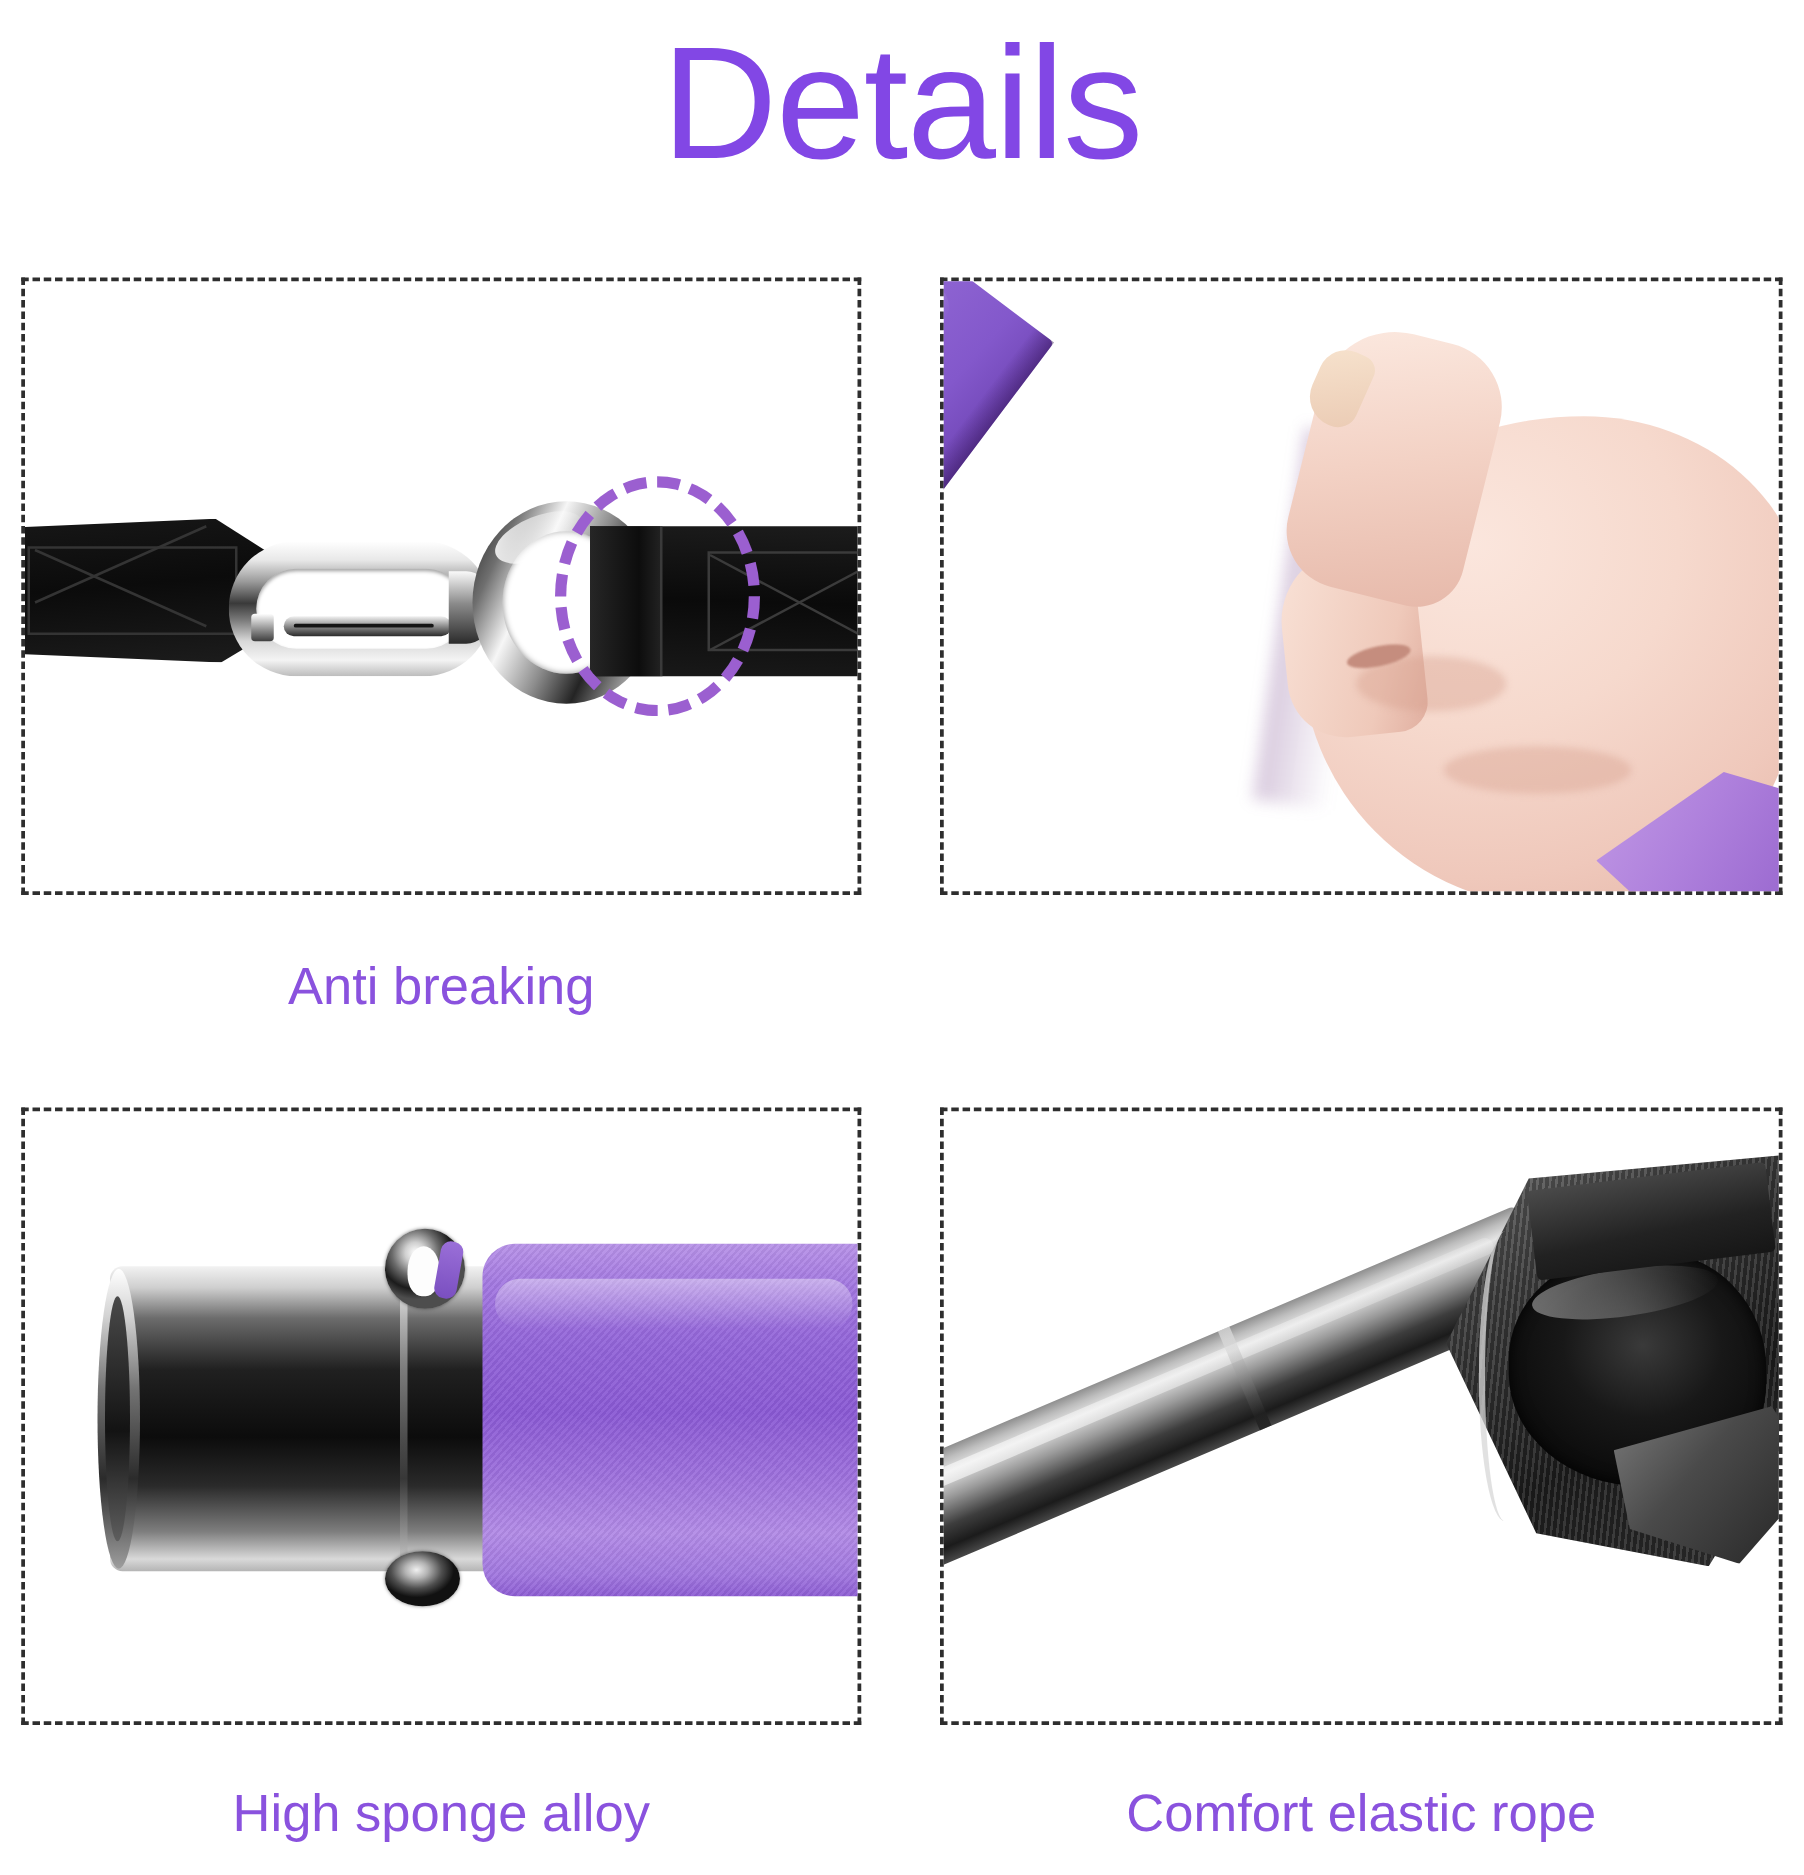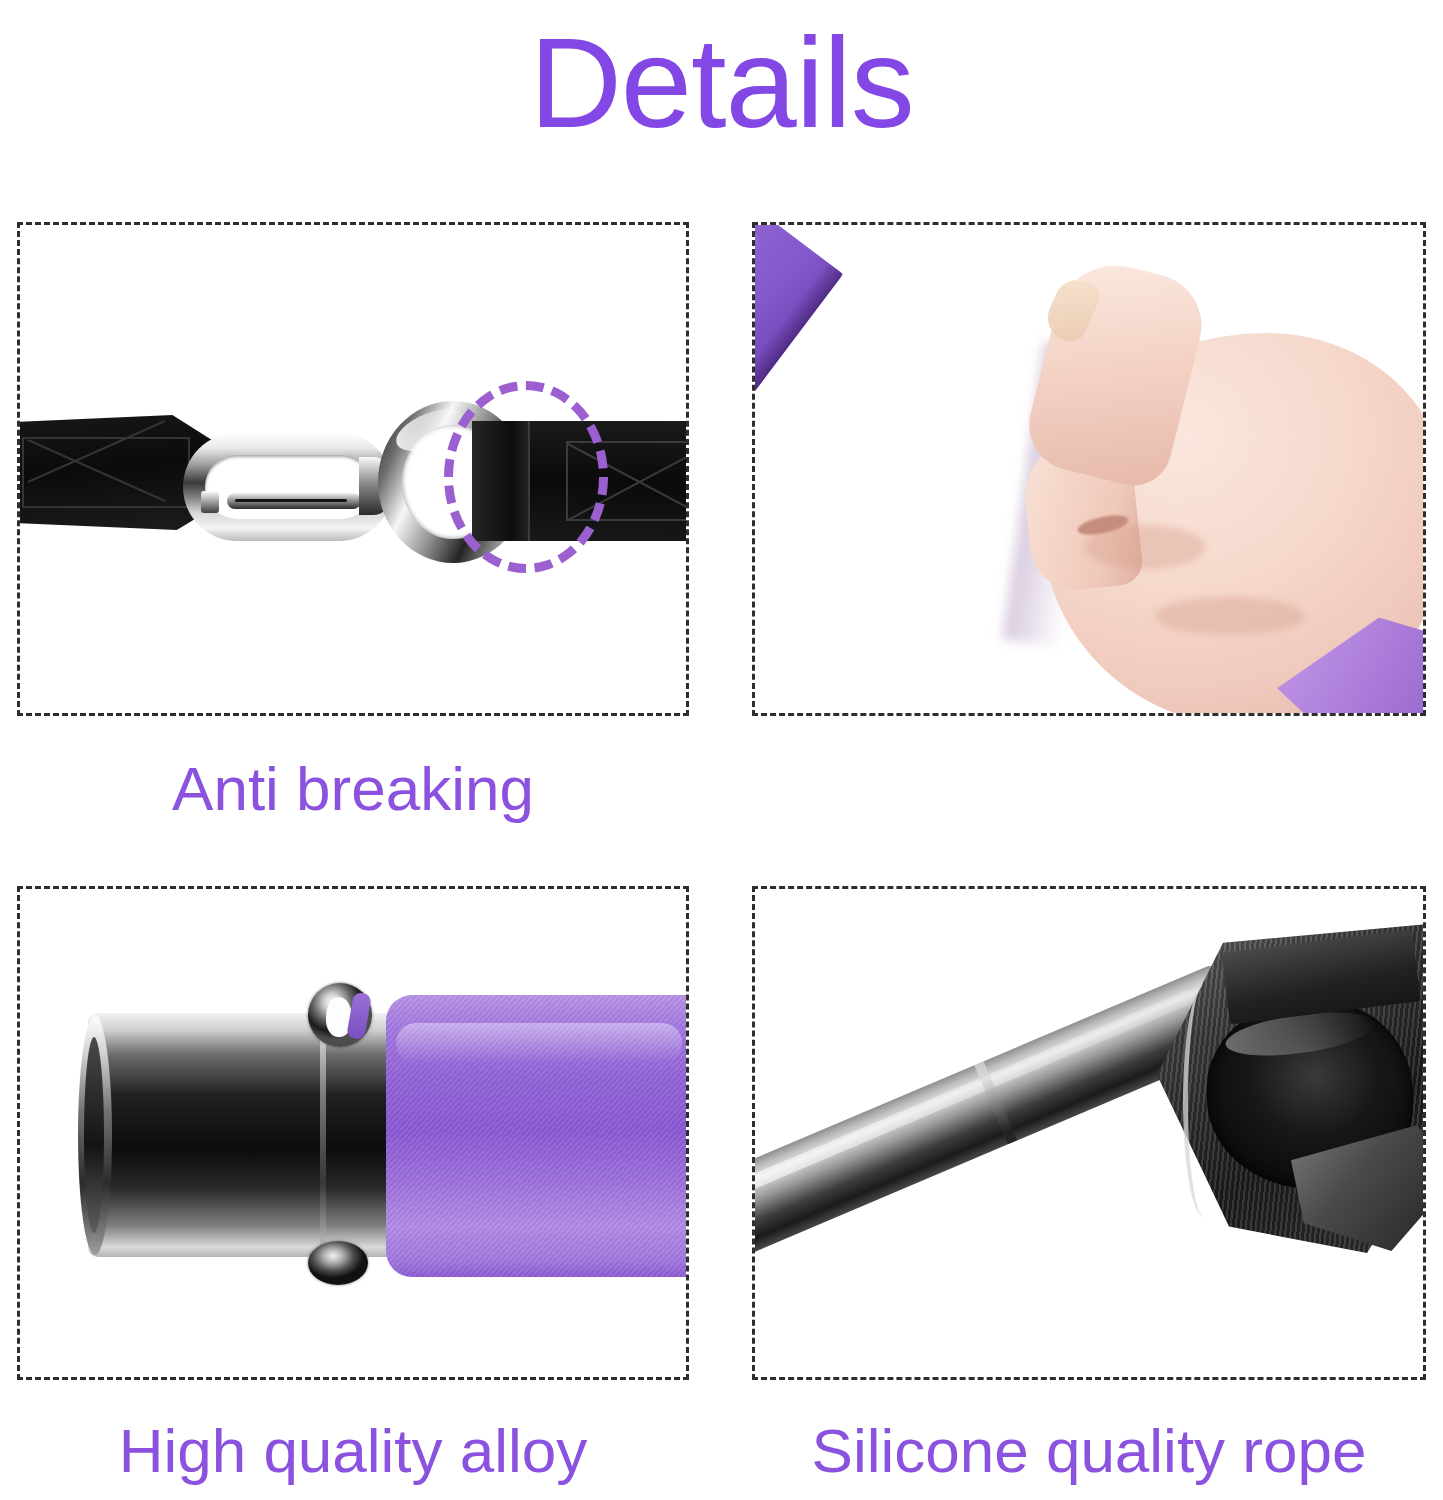--- a/index.html
+++ b/index.html
@@ -43,21 +43,21 @@
     overflow: hidden;
   }
   .panel-1 { left: 17px;  top: 222px; width: 672px; height: 494px; }
   .panel-2 { left: 752px; top: 222px; width: 674px; height: 494px; }
   .panel-3 { left: 17px;  top: 886px; width: 672px; height: 494px; }
   .panel-4 { left: 752px; top: 886px; width: 674px; height: 494px; }
 
   .caption {
     position: absolute;
     text-align: center;
-    font-size: 62px;
+    font-size: 42px;
     line-height: 74px;
     font-weight: 400;
     color: #8A52DE;
     white-space: nowrap;
   }
   .caption-1 { left: 17px;  top: 752px;  width: 672px; }
   .caption-2 { left: 752px; top: 752px;  width: 674px; }
   .caption-3 { left: 10px;  top: 1414px; width: 686px; }
   .caption-4 { left: 748px; top: 1414px; width: 682px; }
 
@@ -556,36 +556,36 @@
         <div class="foam-grip-highlight"></div>
       </div>
 
       <div class="rivet-top"></div>
       <div class="rivet-top-hole"></div>
       <div class="rivet-top-purple"></div>
       <div class="rivet-bottom"></div>
     </div>
   </div>
 
-  <div class="caption caption-3">High quality alloy</div>
+  <div class="caption caption-3">High sponge alloy</div>
 
   <div class="panel panel-4">
     <div class="p4-stage">
 
       <div class="silicone-tube">
         <div class="silicone-gloss"></div>
         <div class="silicone-joint"></div>
       </div>
 
       <div class="ankle-strap">
         <div class="ankle-strap-webtex"></div>
       </div>
       <div class="ankle-strap-hole"></div>
       <div class="ankle-strap-hole-gloss"></div>
       <div class="ankle-strap-rim"></div>
       <div class="ankle-strap-velcro"></div>
       <div class="ankle-strap-tail"></div>
     </div>
   </div>
 
-  <div class="caption caption-4">Silicone quality rope</div>
+  <div class="caption caption-4">Comfort elastic rope</div>
 
 </div>
 
 </body></html>

